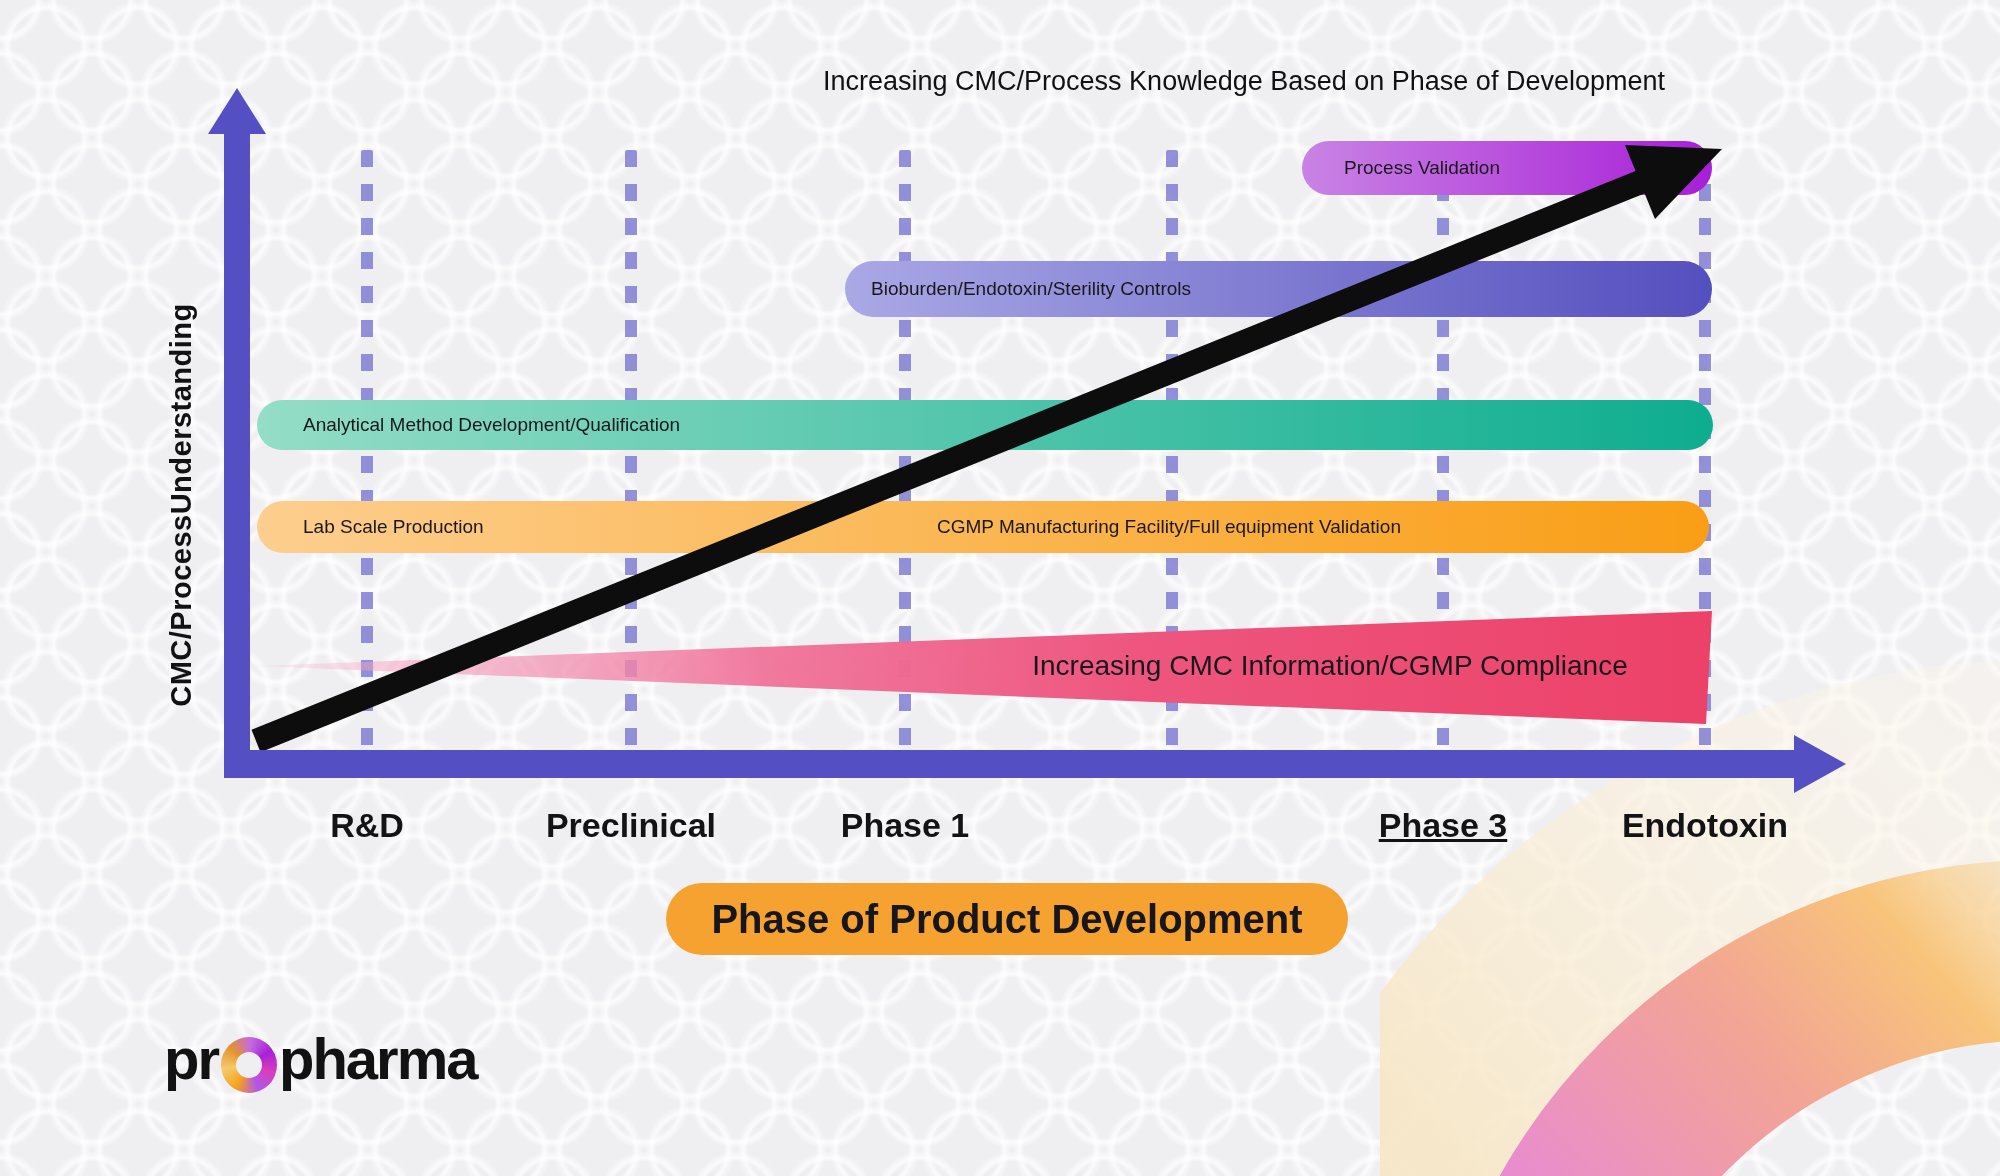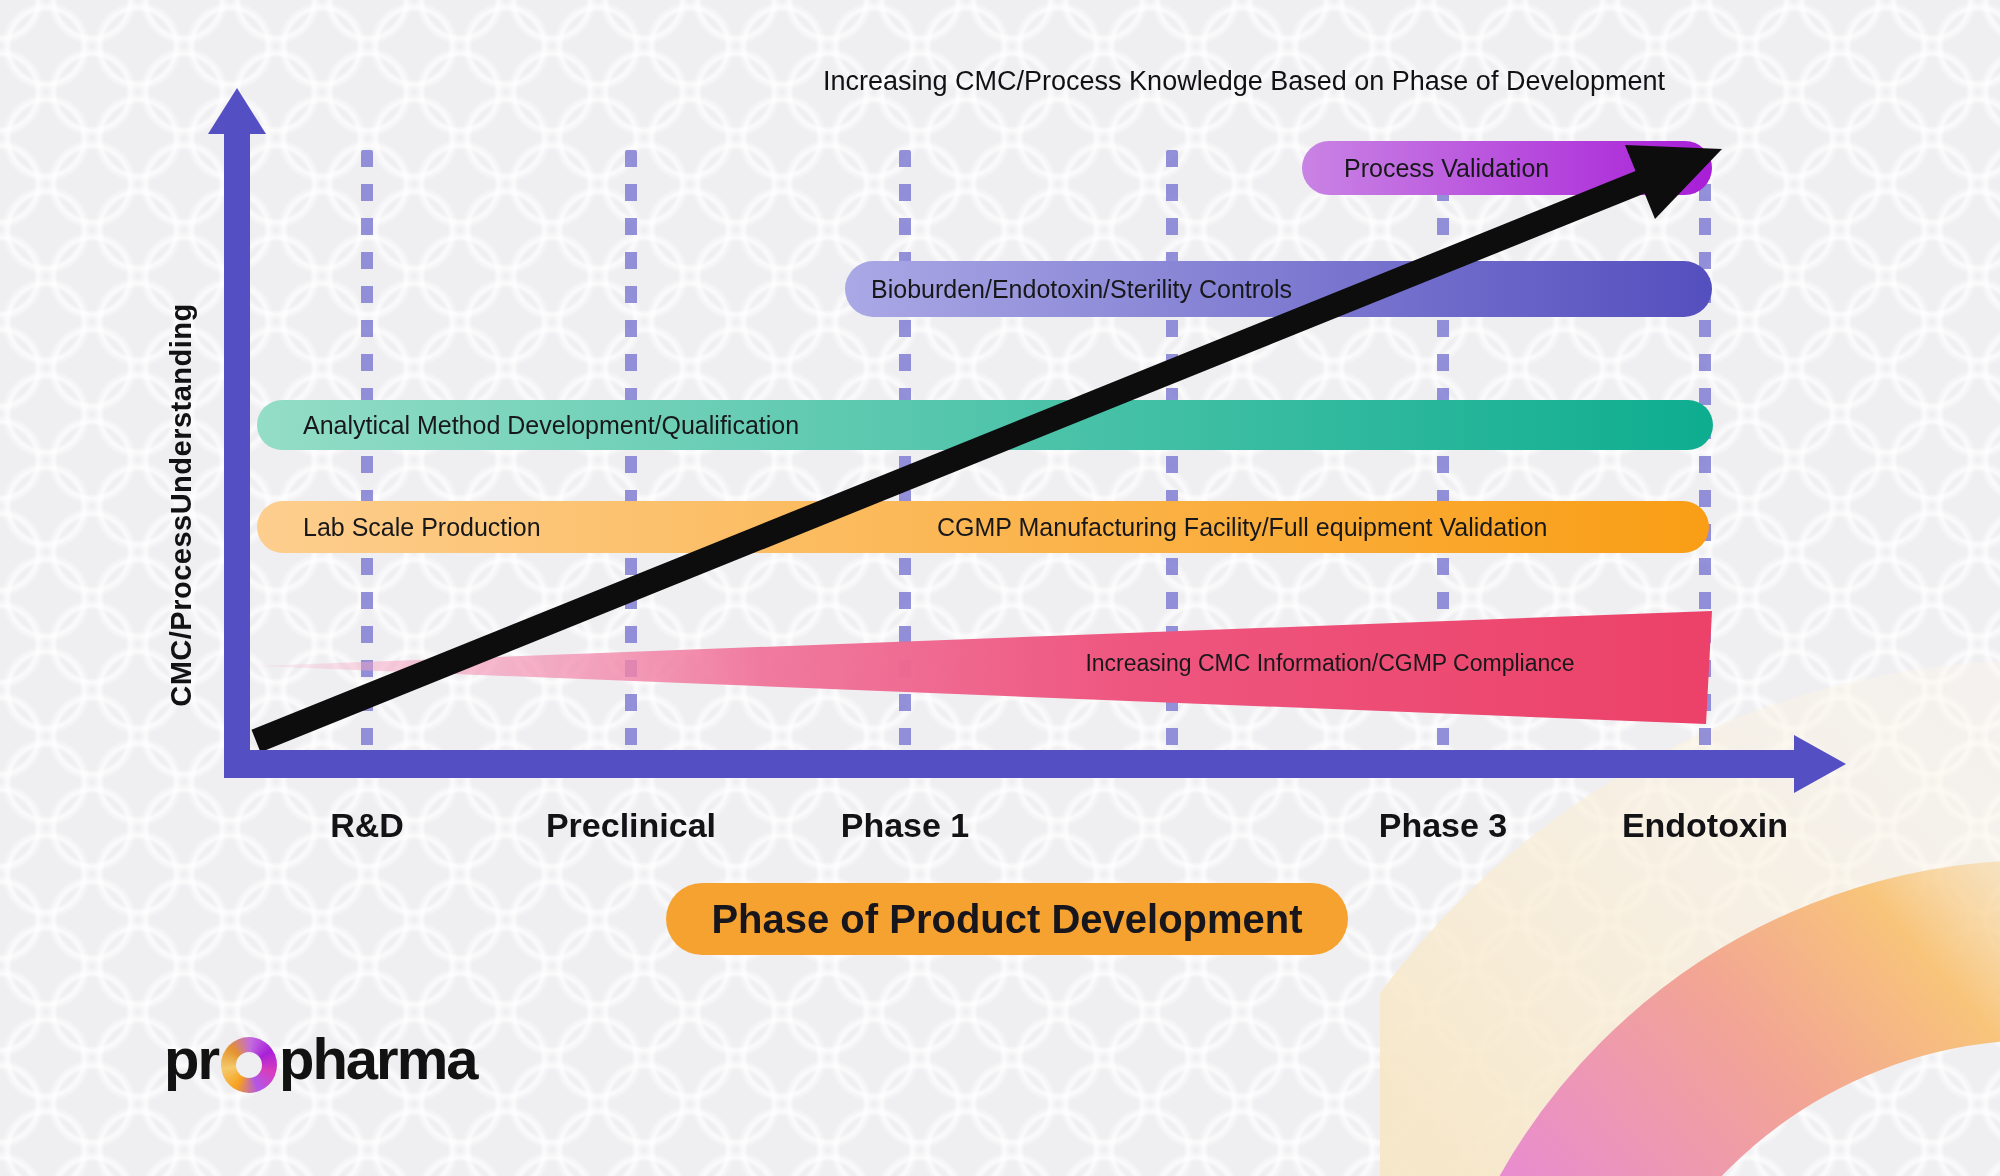--- a/index.html
+++ b/index.html
@@ -48,37 +48,37 @@
   .dash {
     position:absolute; top:150px; width:12px; height:610px; border-radius:2px;
     background:repeating-linear-gradient(180deg, rgba(125,121,211,0.82) 0 17px, rgba(0,0,0,0) 17px 34px);
   }
   .dash-1 { left:361px; } .dash-2 { left:625px; } .dash-3 { left:899px; }
   .dash-4 { left:1166px; } .dash-5 { left:1437px; } .dash-6 { left:1699px; }
 
   
   .bar {
     position:absolute; border-radius:999px; display:flex; align-items:center;
-    font-size:25px; font-weight:400; color:#18181b; white-space:nowrap;
+    font-size:19px; font-weight:400; color:#18181b; white-space:nowrap;
   }
   .bar-process   { left:1302px; top:141px; width:410px; height:54px; padding-left:42px;
                    background:linear-gradient(90deg,#c983e4,#a81ed7); }
   .bar-bioburden { left:845px;  top:261px; width:867px; height:56px; padding-left:26px;
                    background:linear-gradient(90deg,#aaa8e5,#544fbe); }
   .bar-analytical{ left:257px;  top:388px; width:1456px; height:50px; padding-left:46px;
                    background:linear-gradient(90deg,#94ddc6,#0ead90);margin-top:12px; }
   .bar-cgmp      { left:257px;  top:501px; width:1452px; height:52px; padding-left:46px;
                    background:linear-gradient(90deg,#fdce8e,#f99e15); }
   .bar-cgmp .right-label { position:absolute; left:680px; }
 
   
   .overlay { position:absolute; left:0; top:0; width:2000px; height:1176px; pointer-events:none; }
   .wedge-label {
     position:absolute; left:1005px; top:650px; width:650px; text-align:center;
-    font-size:23px; font-weight:400; color:#18181b; white-space:nowrap;
+    font-size:28px; font-weight:400; color:#18181b; white-space:nowrap;
   }
 
   
   .phase-label {
     position:absolute; top:806px; width:300px; margin-left:-150px; text-align:center;
     font-size:34px; font-weight:700; color:#131316;
   }
 
   
   .phase-title-pill {
@@ -169,21 +169,21 @@
 
   <div class="y-axis-line"></div>
   <div class="y-axis-head"></div>
   <div class="x-axis-line"></div>
   <div class="x-axis-head"></div>
   <div class="y-axis-label">CMC/ProcessUnderstanding</div>
 
   <div class="phase-label" style="left:367px;">R&amp;D</div>
   <div class="phase-label" style="left:631px;">Preclinical</div>
   <div class="phase-label" style="left:905px;">Phase 1</div>
-  <div class="phase-label" style="left:1443px;">Phase 3</div>
+  <div class="phase-label" style="left:1443px;text-decoration:underline;">Phase 3</div>
   <div class="phase-label" style="left:1705px;">Endotoxin</div>
 
   <div class="phase-title-pill">
     <span>Phase of Product Development</span>
   </div>
 
   <div class="logo">
     <span>pr</span>
     <span class="logo-ring"></span>
     <span>pharma</span>

